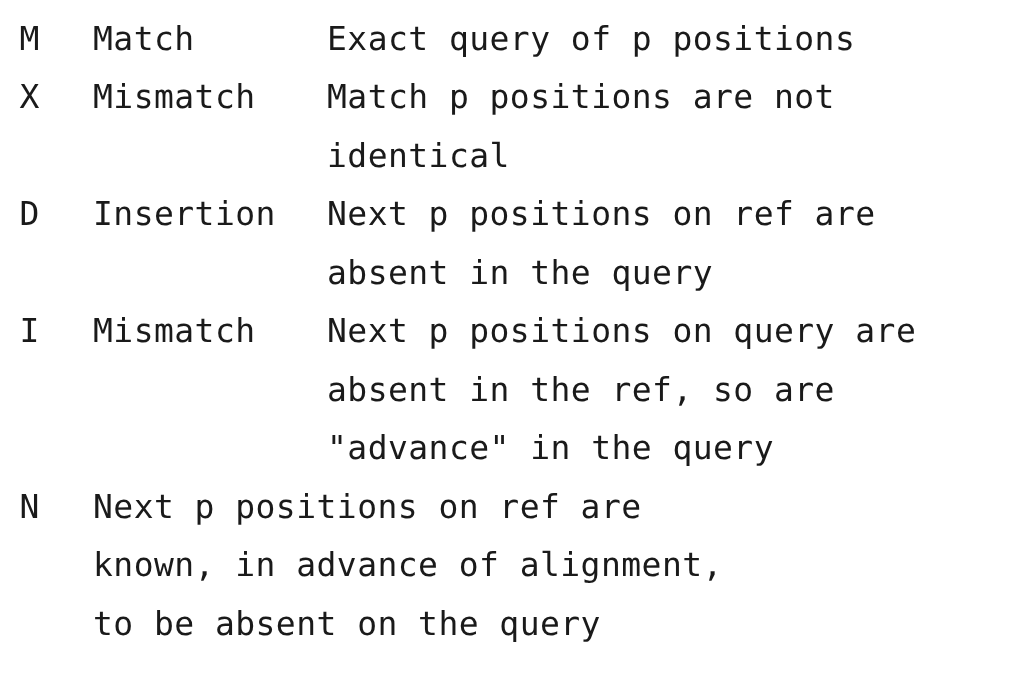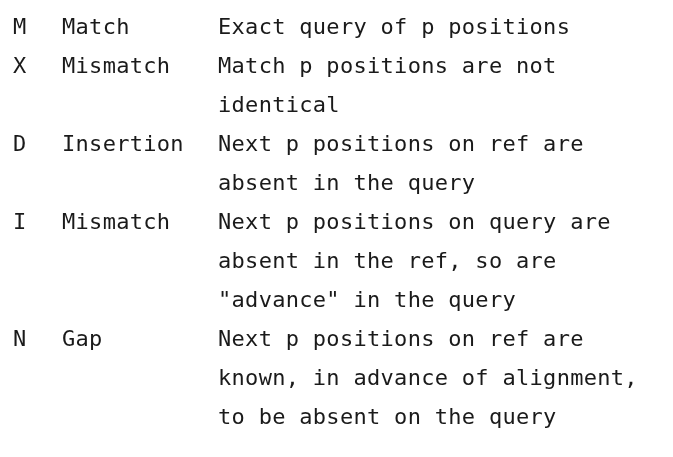--- a/index.html
+++ b/index.html
@@ -65,19 +65,18 @@
   <div class="op-row">
     <span class="col-code">I</span>
     <span class="col-name">Mismatch</span>
     <span class="col-desc">Next p positions on query are
 absent in the ref, so are
 "advance" in the query</span>
   </div>
 
   <div class="op-row">
     <span class="col-code">N</span>
-    <span class="col-name">Gap</span>
     <span class="col-desc">Next p positions on ref are
 known, in advance of alignment,
 to be absent on the query</span>
   </div>
 
 </div>
 
 </body></html>

